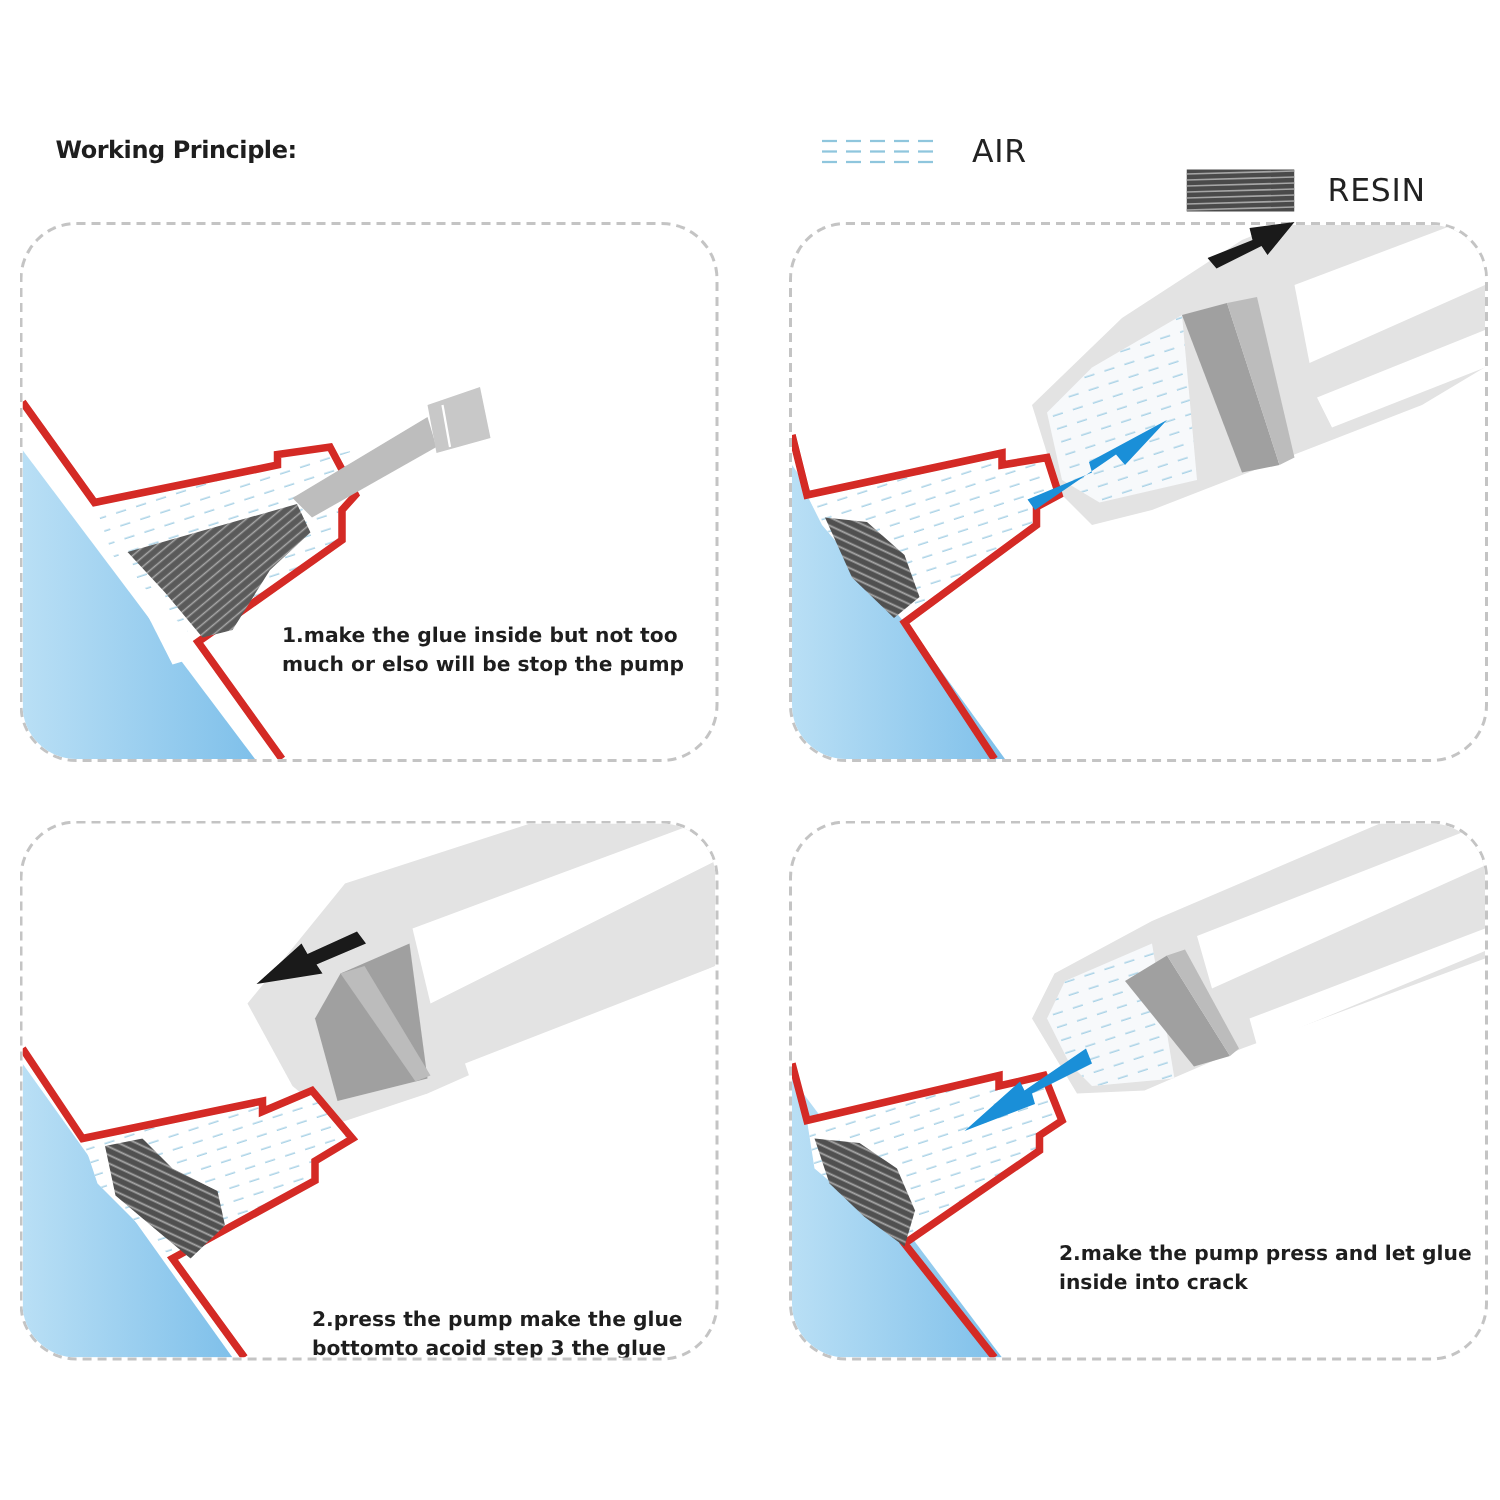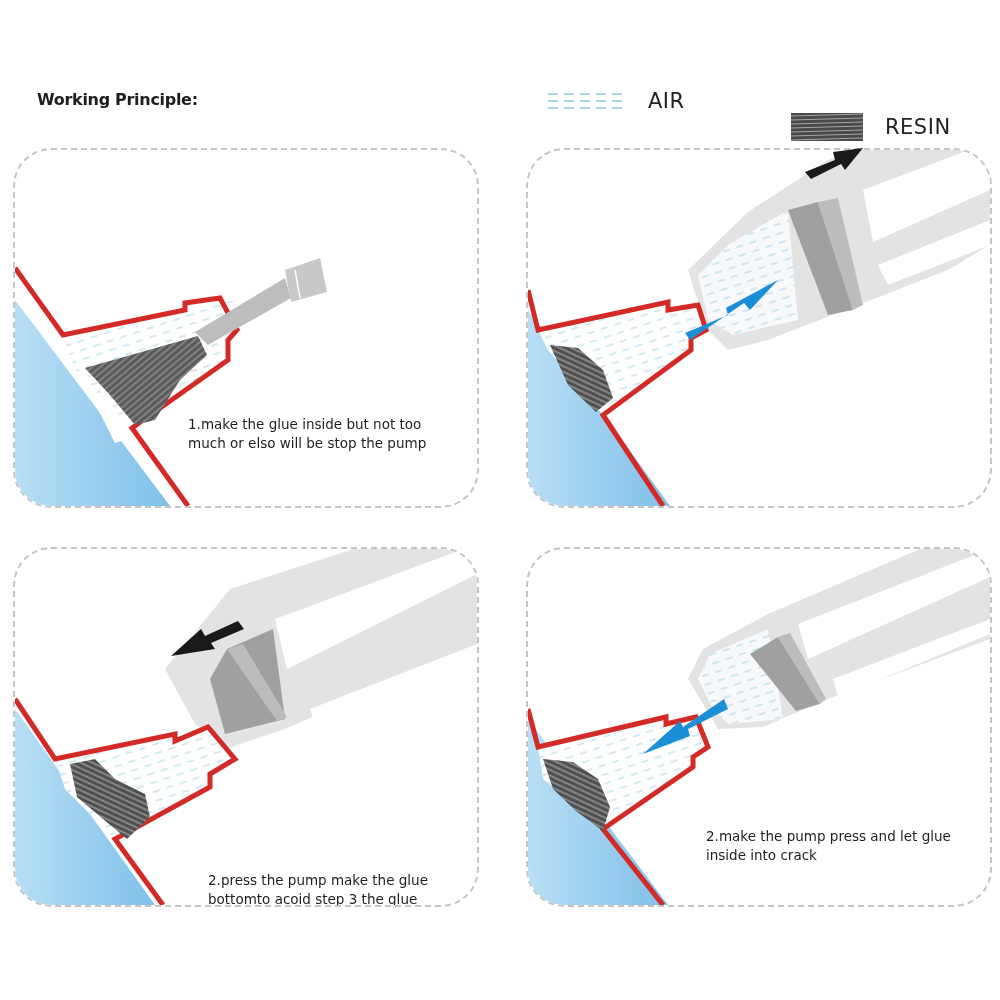--- a/index.html
+++ b/index.html
@@ -2,21 +2,21 @@
 <html><head>
 <meta charset="utf-8">
 <style>
   html, body { margin:0; padding:0; background:#ffffff; }
   body { width:1000px; height:1000px; position:relative; overflow:hidden; font-family:"DejaVu Sans", sans-serif; color:#1e1e1e; }
   .title { position:absolute; left:37px; top:90px; font-size:16px; font-weight:bold; letter-spacing:-0.3px; }
   .legend-item { position:absolute; top:88px; display:flex; align-items:center; }
   .legend-label { font-size:21px; color:#222; letter-spacing:0.5px; }
   .panel { position:absolute; width:462px; height:356px; border:2px dashed #c4c4c4; border-radius:38px; overflow:hidden; background:#fff; }
   .panel svg { position:absolute; left:0; top:0; }
-  .caption { position:absolute; font-size:13.5px; font-weight:normal; line-height:19px; color:#1e1e1e; white-space:pre-line; }
+  .caption { position:absolute; font-size:13.5px; font-weight:bold; line-height:19px; color:#1e1e1e; white-space:pre-line; }
   .arrow-out { position:absolute; }
 </style>
 </head>
 <body>
 
 <svg width="0" height="0" style="position:absolute">
   <defs>
     <pattern id="airPat" width="14" height="9" patternUnits="userSpaceOnUse" patternTransform="rotate(-18)">
       <line x1="0" y1="4" x2="7" y2="4" stroke="#a9d2e6" stroke-width="1"></line>
     </pattern>

